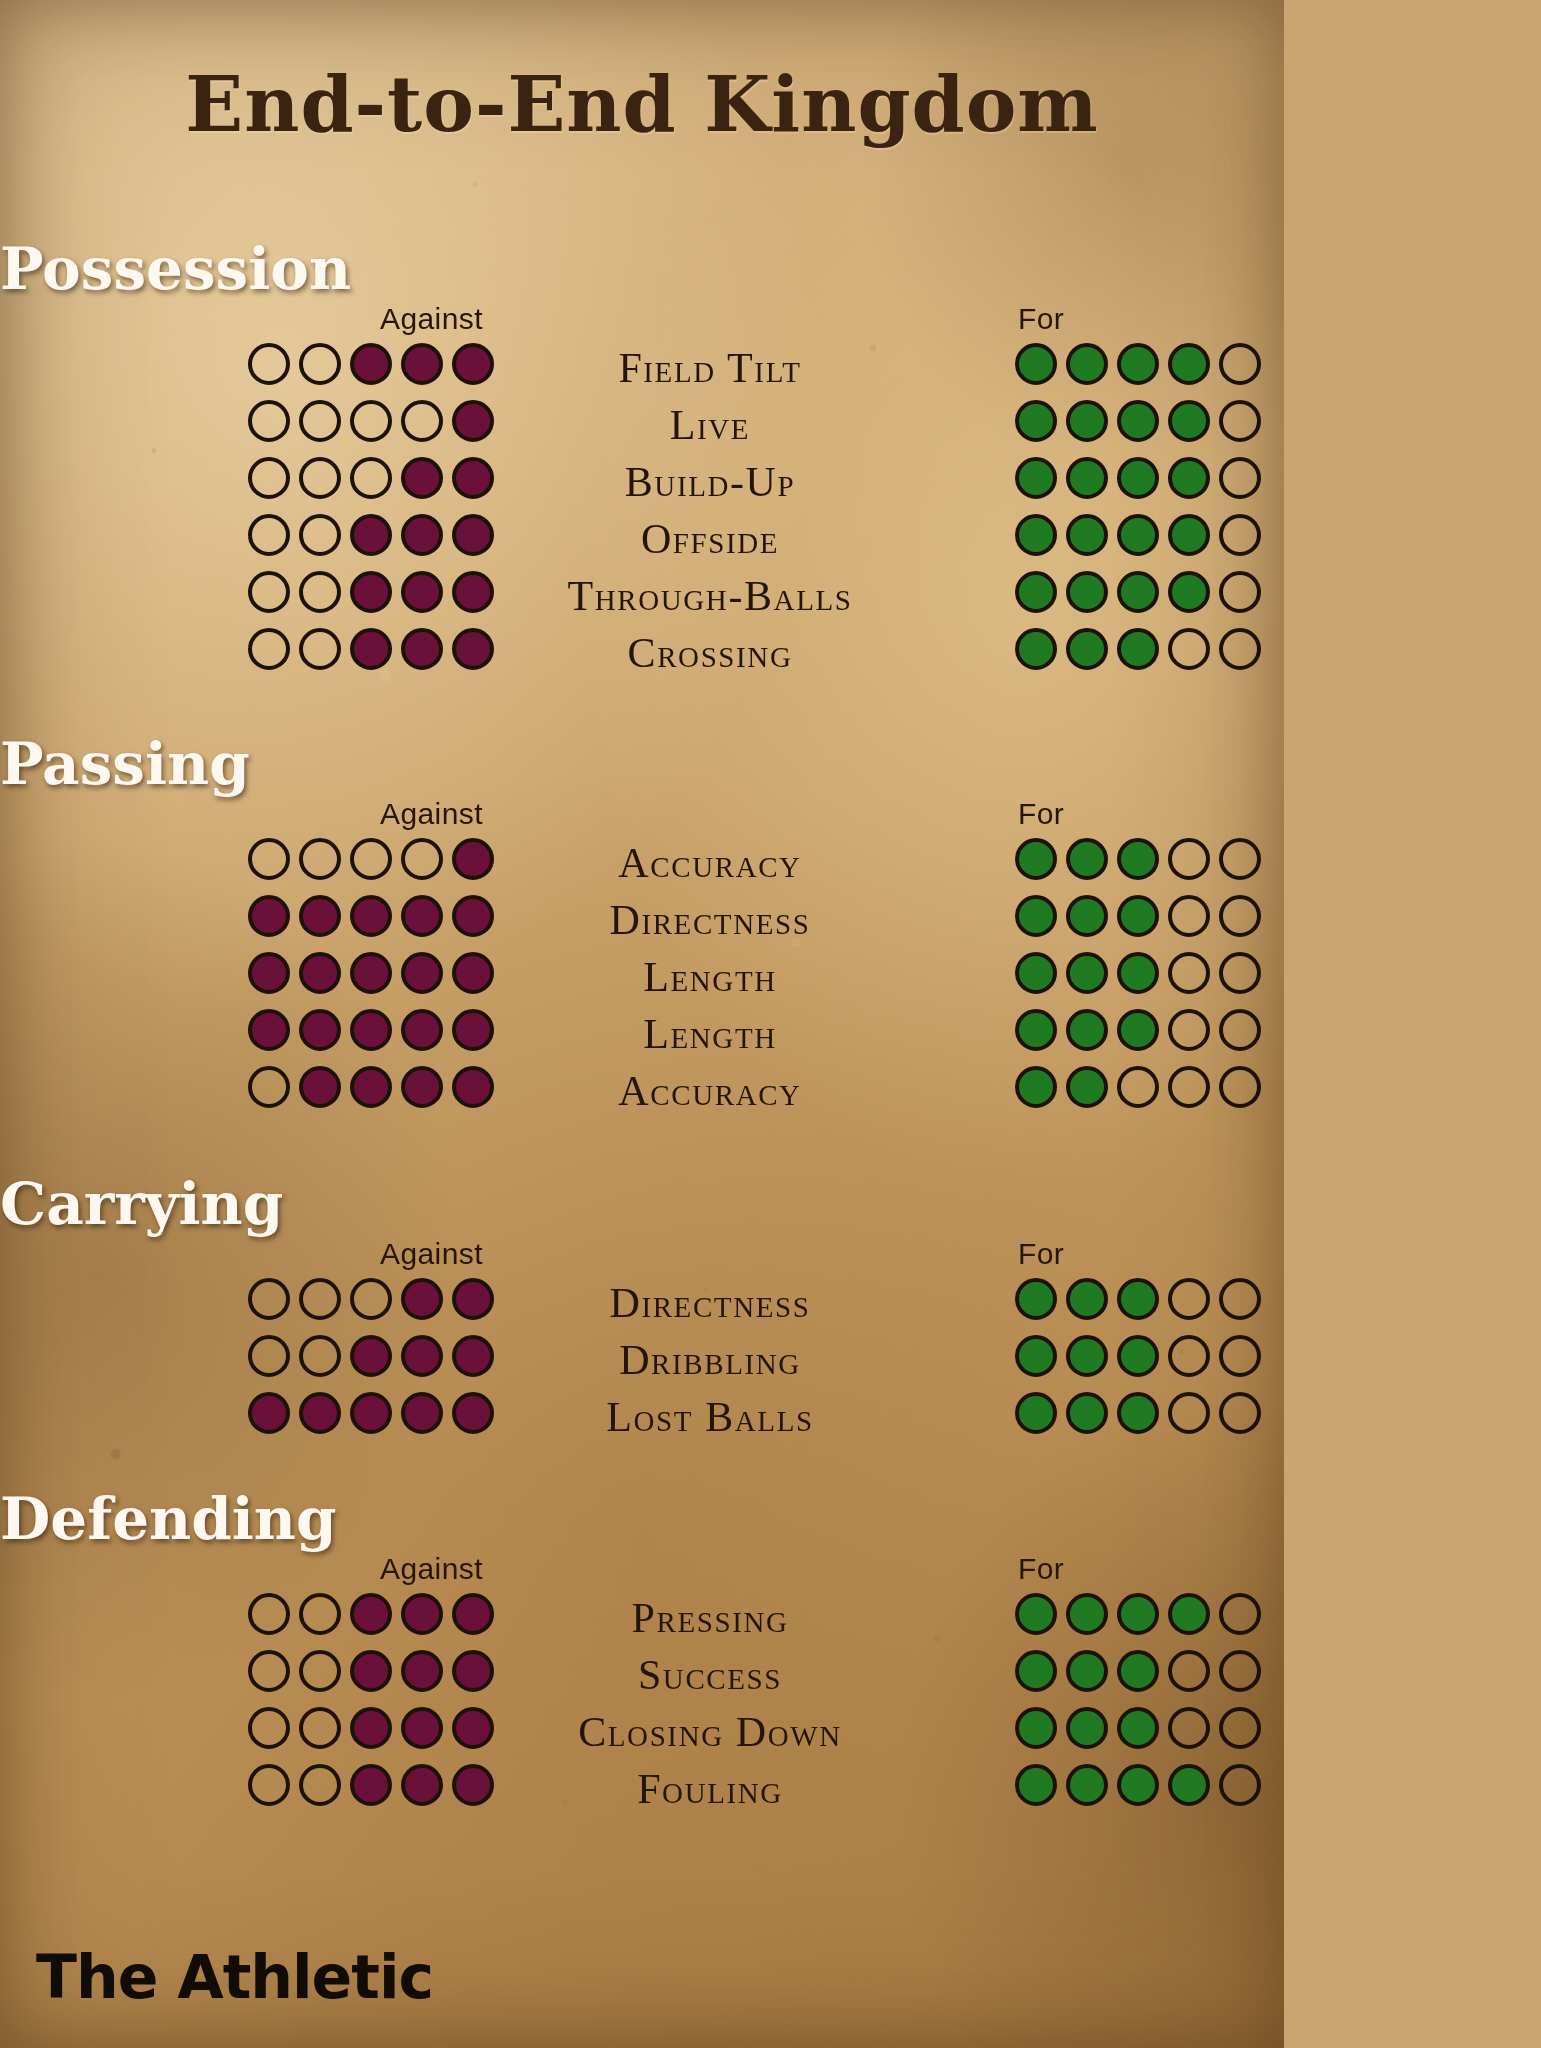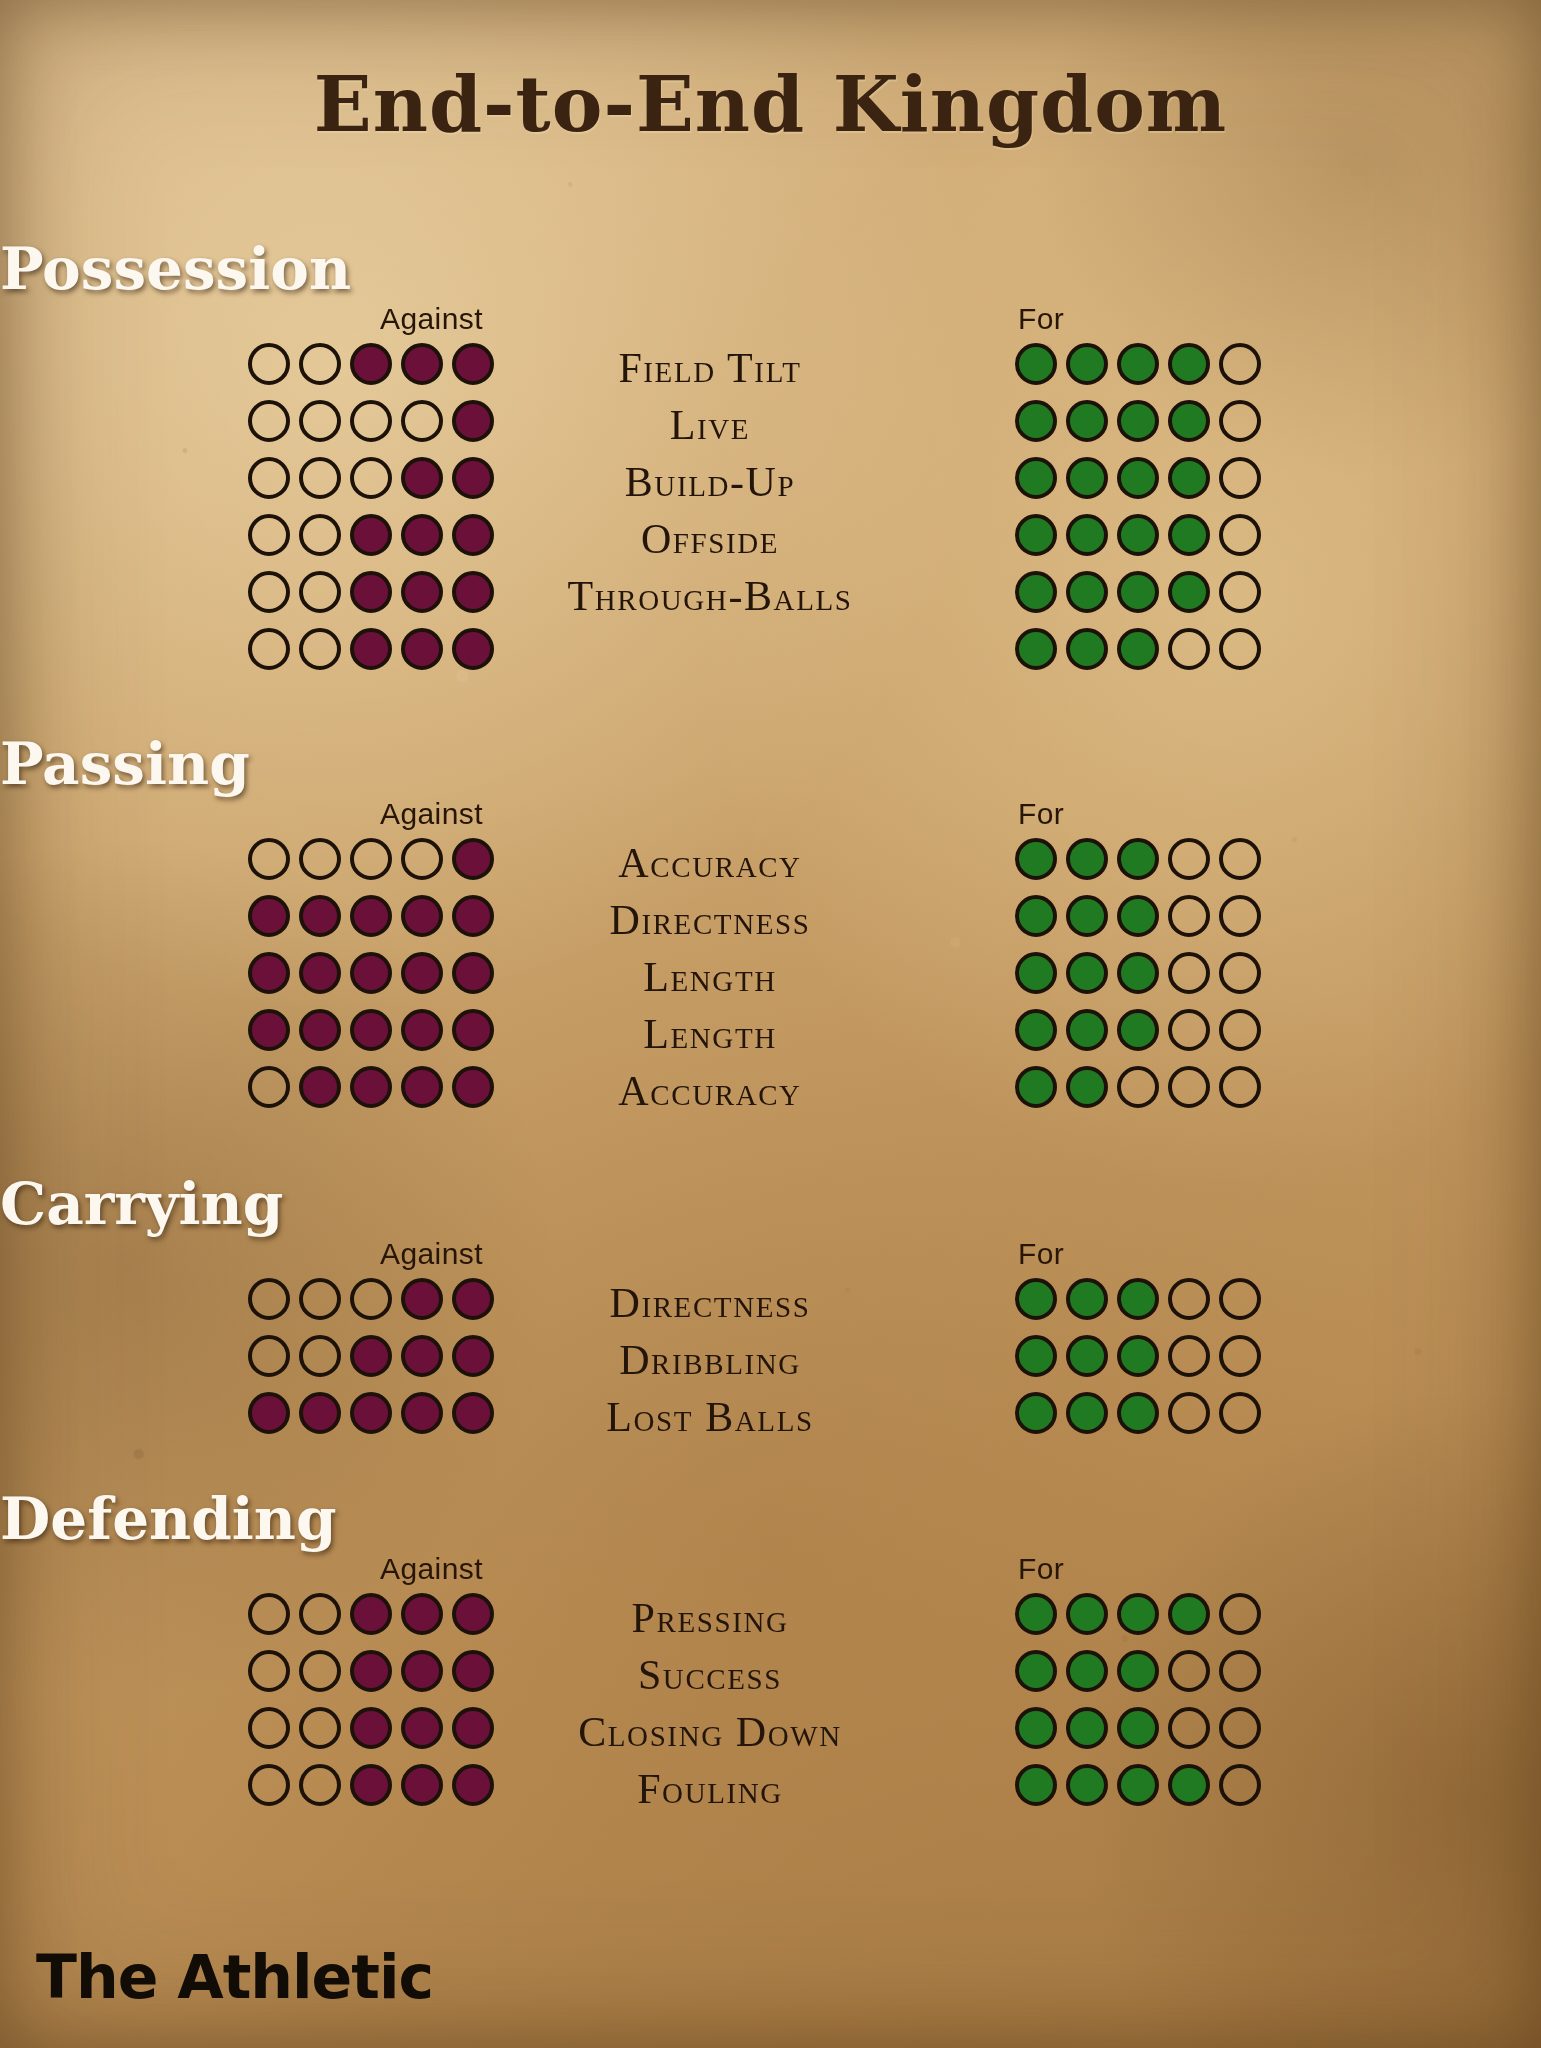--- a/index.html
+++ b/index.html
@@ -8,21 +8,21 @@
   }
   body {
     width: 1541px;
     height: 2048px;
     font-family: "Liberation Serif", serif;
     background: #c9a571;
     overflow: hidden;
   }
   #poster {
     position: relative;
-    width: 1541px;
+    width: 1284px;
     height: 2048px;
     box-sizing: border-box;
     background:
       radial-gradient(ellipse 60% 45% at 22% 18%, rgba(255,240,200,0.40), rgba(255,240,200,0) 70%),
       radial-gradient(ellipse 50% 40% at 80% 30%, rgba(255,235,185,0.30), rgba(255,235,185,0) 70%),
       radial-gradient(ellipse 70% 50% at 50% 75%, rgba(150,105,50,0.30), rgba(150,105,50,0) 75%),
       radial-gradient(ellipse 40% 30% at 8% 62%, rgba(110,75,35,0.35), rgba(110,75,35,0) 70%),
       radial-gradient(ellipse 35% 28% at 95% 88%, rgba(105,70,30,0.38), rgba(105,70,30,0) 72%),
       radial-gradient(ellipse 30% 22% at 88% 8%, rgba(120,85,40,0.30), rgba(120,85,40,0) 70%),
       linear-gradient(160deg, #d9b887 0%, #cfa972 28%, #c79e66 50%, #bb8f56 72%, #a87b44 100%);
@@ -258,20 +258,21 @@
               <div class="dot"></div>
               <div class="dot"></div>
             </div>
           </div>
           <div class="metric-list">
             <div class="metric">Field Tilt</div>
             <div class="metric">Live</div>
             <div class="metric">Build-Up</div>
             <div class="metric">Offside</div>
             <div class="metric">Through-Balls</div>
+            <div class="metric">Crossing</div>
           </div>
         </div>
       </div>
       <div class="section" style="top: 735px;">
         <div class="section-title">Passing</div>
         <div class="sec-body" style="height: 331px;">
           <div class="col-label label-against">Against</div>
           <div class="col-label label-for">For</div>
           <div class="dot-grid grid-against">
             <div class="dot-row">

